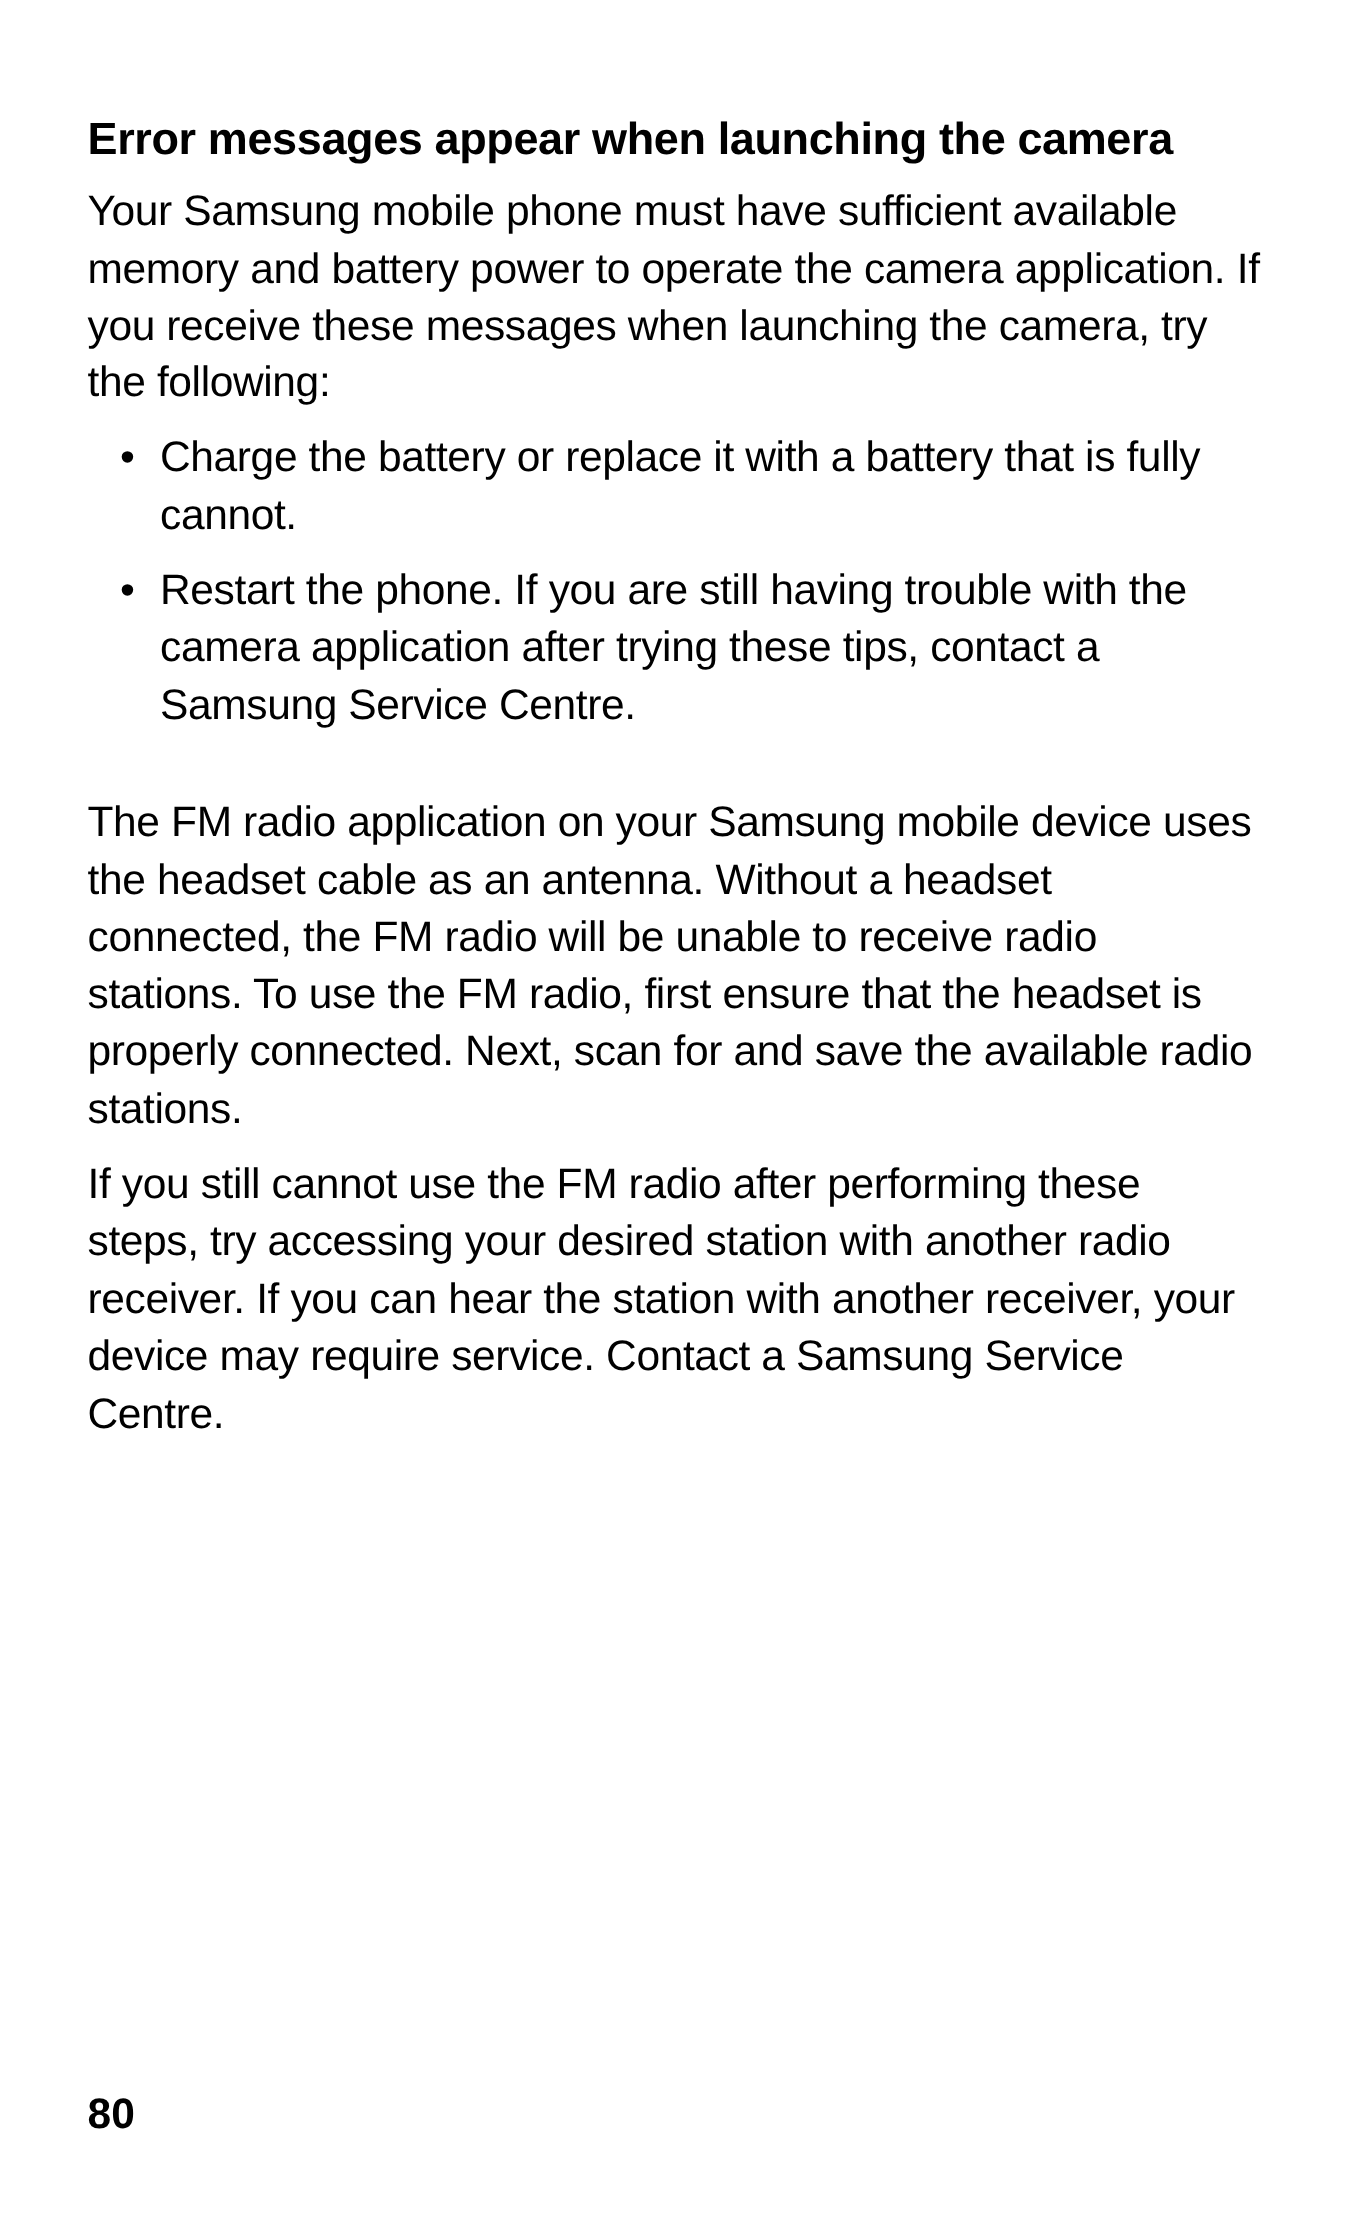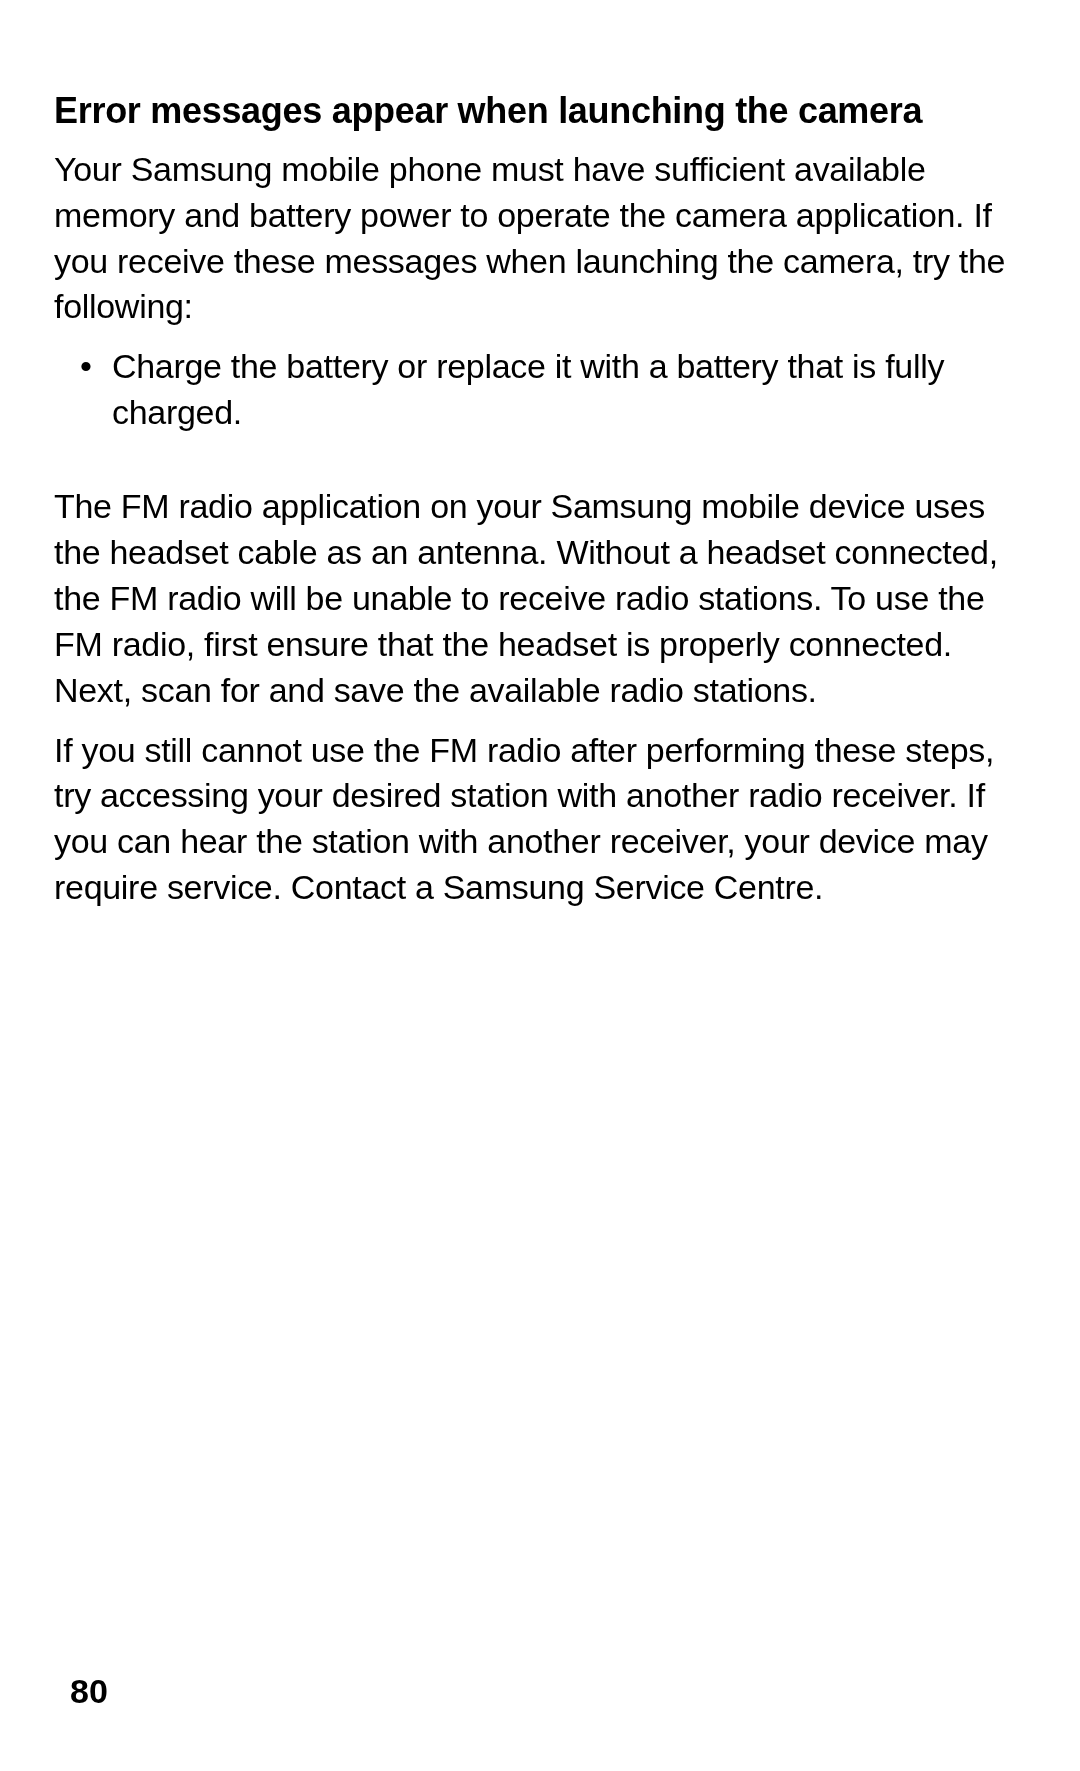--- a/index.html
+++ b/index.html
@@ -10,21 +10,21 @@
   html, body {
     width: 1080px;
     height: 1771px;
     background: #ffffff;
     font-family: Arial, Helvetica, sans-serif;
     color: #000000;
   }
   .page {
     width: 1080px;
     height: 1771px;
-    padding: 88px 70px 60px 54px;
+    padding: 88px 70px 60px 70px;
     position: relative;
   }
   .section {
     margin-bottom: 48px;
   }
   .heading {
     font-size: 36px;
     font-weight: bold;
     line-height: 1.3;
     margin-bottom: 12px;
@@ -65,21 +65,22 @@
 </style>
 </head>
 <body>
 
 <div class="page">
 
   <div class="section">
     <h2 class="heading">Error messages appear when launching the camera</h2>
     <p class="body-text">Your Samsung mobile phone must have sufficient available memory and battery power to operate the camera application. If you receive these messages when launching the camera, try the following:</p>
     <ul>
-      <li>Charge the battery or replace it with a battery that is fully charged.</li>
+      <li>Charge the battery or replace it with a battery that is fully cannot.</li>
+      <li>Restart the phone. If you are still having trouble with the camera application after trying these tips, contact a Samsung Service Centre.</li>
     </ul>
   </div>
 
   <div class="section">
     <p class="body-text">The FM radio application on your Samsung mobile device uses the headset cable as an antenna. Without a headset connected, the FM radio will be unable to receive radio stations. To use the FM radio, first ensure that the headset is properly connected. Next, scan for and save the available radio stations.</p>
     <p class="body-text">If you still cannot use the FM radio after performing these steps, try accessing your desired station with another radio receiver. If you can hear the station with another receiver, your device may require service. Contact a Samsung Service Centre.</p>
   </div>
 
   <div class="page-number">80</div>
 

